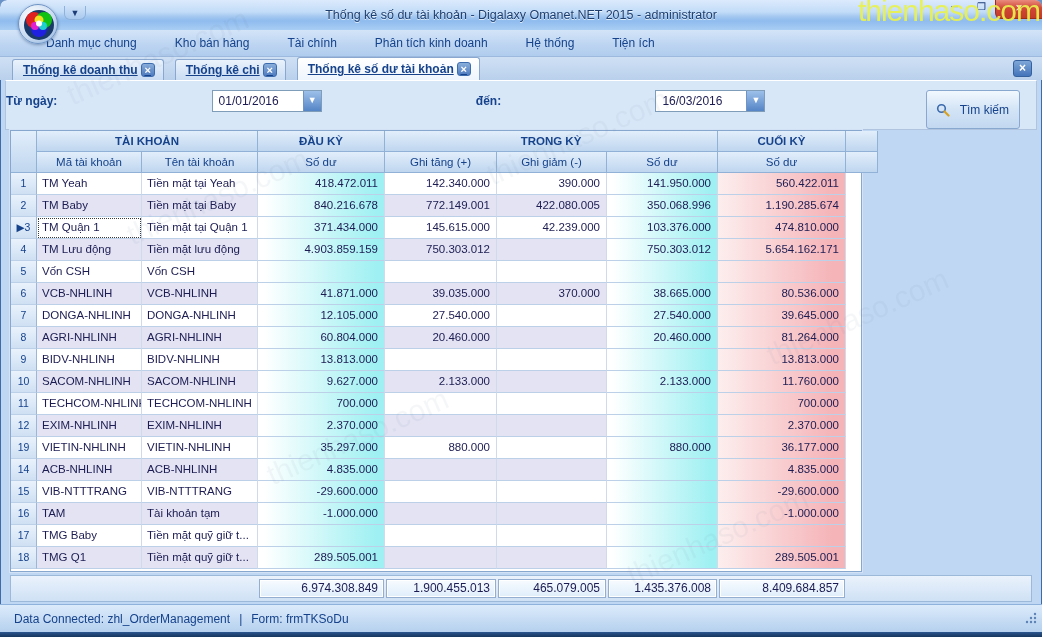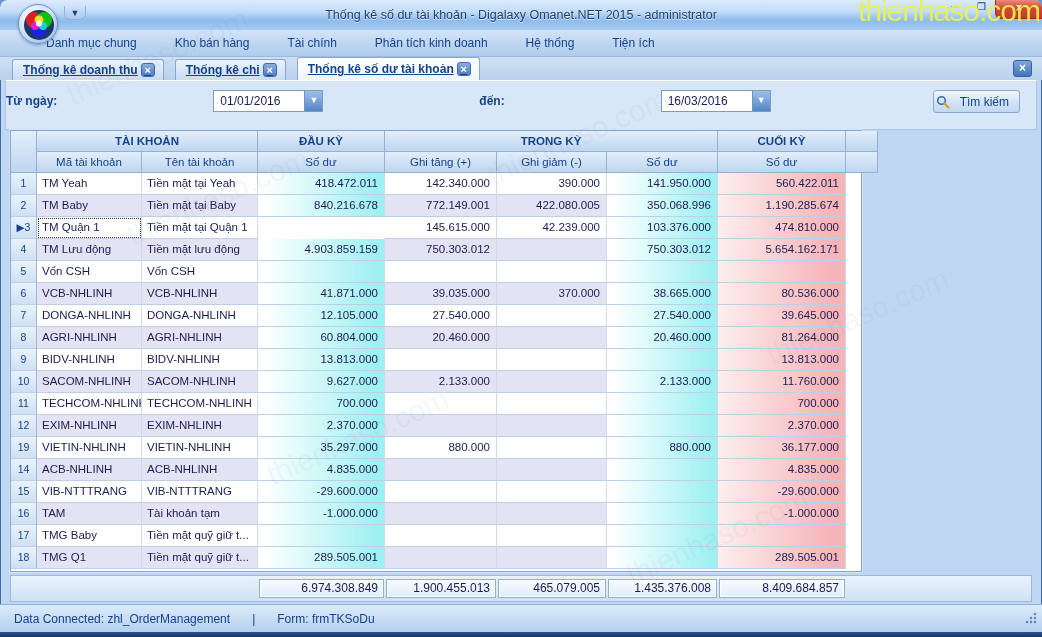--- a/index.html
+++ b/index.html
@@ -84,21 +84,21 @@
   .f-label { font-size:12px; font-weight:bold; color:var(--accent,#15428b); line-height:22px; }
   .combo {
     width:110px; height:22px; background:#fff; border:1px solid #7f9db9; display:flex;
   }
   .combo .val { flex:1; font-size:12px; color:#1c1c52; line-height:20px; padding-left:6px; }
   .combo .dd {
     width:18px; height:100%; text-align:center; line-height:19px; font-size:9px; color:#fff;
     background:linear-gradient(#9dc0ea,#5585c6); border-left:1px solid #6f94c4;
   }
   .search-btn {
-    height:23px; padding:0 10px 0 2px; margin-left:6px; display:flex; align-items:center; gap:10px;
+    height:39px; padding:0 10px 0 9px; margin-left:6px; display:flex; align-items:center; gap:10px;
     background:linear-gradient(#f2f8fe,#d3e4f6 50%,#c2d8f0); border:1px solid #88a8cf; border-radius:3px;
     font-size:12px; color:var(--accent,#15428b); font-family:"Liberation Sans", sans-serif;
   }
   
   .grid {
     position:absolute; left:10px; top:130px; width:852px; height:442px;
     background:#fff; border:1px solid #88a7cf; box-shadow:0 0 0 1px #d3e2f4;
   }
   .hcell, .gcell { position:absolute; overflow:hidden; white-space:nowrap; }
   .hcell {
@@ -146,21 +146,21 @@
   }
   .fb-dauky   { left:248px; width:125px; }
   .fb-tang    { left:375px; width:110px; }
   .fb-giam    { left:487px; width:108px; }
   .fb-trongky { left:597px; width:109px; }
   .fb-cuoiky  { left:708px; width:126px; }
   
   .statusbar {
     position:absolute; left:0; top:604px; width:100%; height:28px;
     background:linear-gradient(#dcebfb,#b5d0ee); border-top:1px solid #8fb2dc;
-    display:flex; align-items:center; padding-left:14px; gap:22px;
+    display:flex; align-items:center; padding-left:14px; gap:9px;
     font-size:12px; color:var(--accent,#15428b);
   }
   .grip { position:absolute; right:5px; bottom:5px; }
   .bottomframe { position:absolute; left:0; top:632px; width:100%; height:5px;
     background:linear-gradient(#2c5590,#16365c); }
 </style>
 </head>
 <body>
 
 <div class="window">
@@ -267,20 +267,21 @@
           <div class="gcell c-dauky cell-num grad-cyan">840.216.678</div>
           <div class="gcell c-tang cell-num plain">772.149.001</div>
           <div class="gcell c-giam cell-num plain">422.080.005</div>
           <div class="gcell c-trongky cell-num grad-cyan">350.068.996</div>
           <div class="gcell c-cuoiky cell-num grad-pink">1.190.285.674</div>
         </div>
         <div class="grow odd">
           <div class="gcell c-ind">▶3</div>
           <div class="gcell c-code cell-text plain focus-cell">TM Quận 1</div>
           <div class="gcell c-name cell-text plain">Tiền mặt tại Quận 1</div>
+          <div class="gcell c-dauky cell-num grad-cyan">371.434.000</div>
           <div class="gcell c-tang cell-num plain">145.615.000</div>
           <div class="gcell c-giam cell-num plain">42.239.000</div>
           <div class="gcell c-trongky cell-num grad-cyan">103.376.000</div>
           <div class="gcell c-cuoiky cell-num grad-pink">474.810.000</div>
         </div>
         <div class="grow even">
           <div class="gcell c-ind">4</div>
           <div class="gcell c-code cell-text plain">TM Lưu động</div>
           <div class="gcell c-name cell-text plain">Tiền mặt lưu động</div>
           <div class="gcell c-dauky cell-num grad-cyan">4.903.859.159</div>

